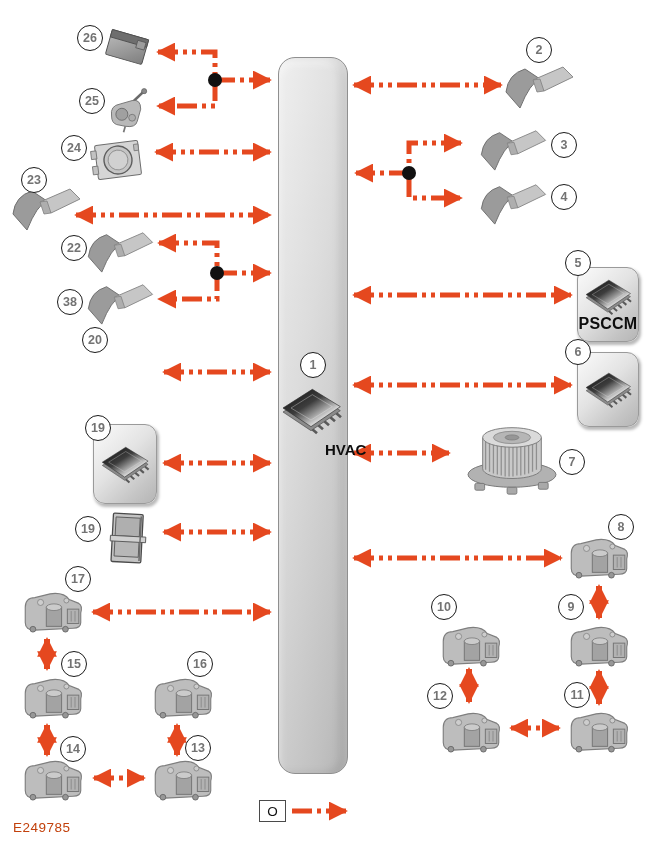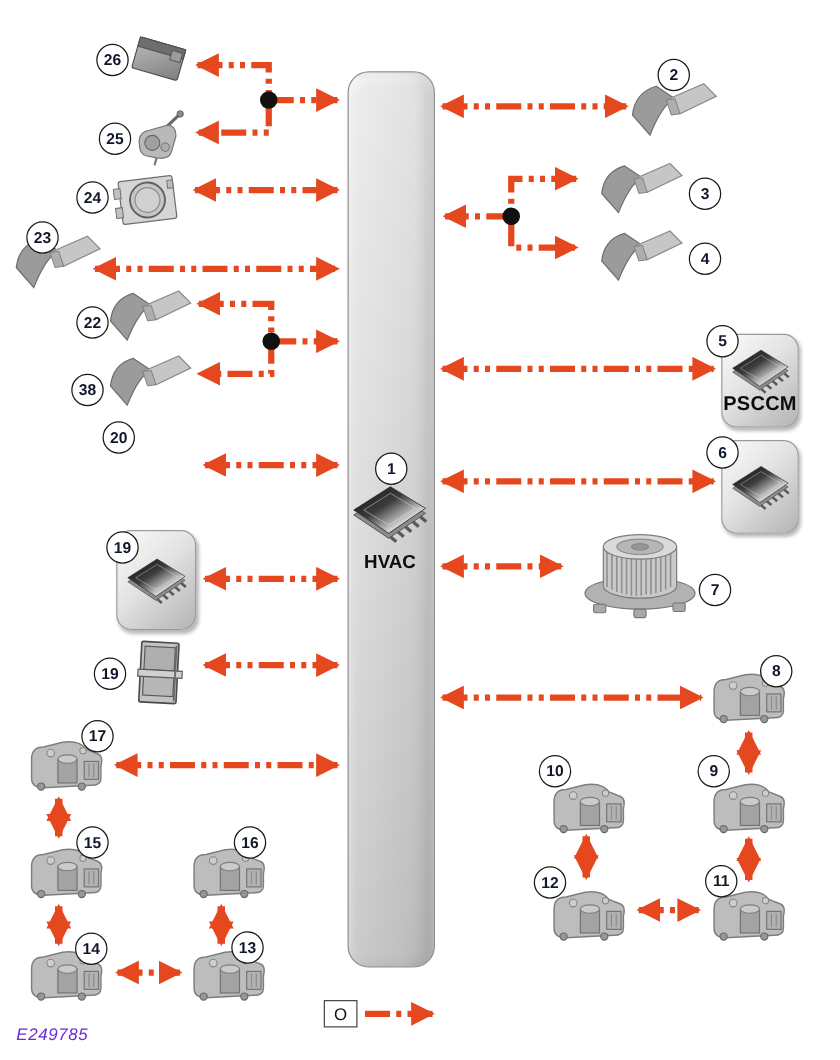--- a/index.html
+++ b/index.html
@@ -5,32 +5,32 @@
   html,body{margin:0;padding:0;background:#fff;}
   .stage{position:relative;width:672px;height:848px;background:#ffffff;
          font-family:"Liberation Sans", sans-serif;overflow:hidden;}
   .bus{position:absolute;left:278px;top:57px;width:68px;height:715px;
        border-radius:17px;border:1px solid #8f8f8f;z-index:1;
        background:linear-gradient(100deg,#efefef 0%,#dcdcdc 40%,#c0c0c0 85%,#b3b3b3 100%);
        box-shadow:inset -7px 0 9px rgba(0,0,0,0.10), inset 0 6px 8px rgba(255,255,255,0.5);}
   #arrows{position:absolute;left:0;top:0;z-index:3;}
   .badge{position:absolute;width:26px;height:26px;border-radius:50%;background:#fff;
          border:1.4px solid #1a1a1a;display:flex;align-items:center;justify-content:center;
-         font-weight:bold;font-size:12.5px;color:#0f172a;z-index:6;box-sizing:border-box;margin-top:10px;}
+         font-weight:bold;font-size:12.5px;color:#737373;z-index:6;box-sizing:border-box;}
   .icon{position:absolute;z-index:2;}
   .module-box{position:absolute;border-radius:12px;border:1px solid #9a9a9a;z-index:2;
          background:linear-gradient(135deg,#fbfbfb 0%,#e3e3e3 45%,#c4c4c4 80%,#b5b5b5 100%);
          box-shadow:1.5px 2.5px 3px rgba(0,0,0,0.28);
          display:flex;flex-direction:column;align-items:center;justify-content:center;}
   .module-box .chip{width:86%;flex:0 0 auto;}
   .module-label{font-weight:bold;font-size:16px;color:#0d0d0d;margin-top:-2px;letter-spacing:0.2px;}
-  .hub-label{position:absolute;left:278px;top:441px;width:68px;text-align:center;
-         font-weight:bold;font-size:15px;color:#0d0d0d;z-index:4;}
-  .figure-id{position:absolute;left:13px;top:820px;font-size:13.5px;color:#6d28d9;
-         letter-spacing:0.5px;z-index:4;font-style:italic;}
+  .hub-label{position:absolute;left:278px;top:441px;width:68px;
+         font-weight:bold;font-size:15px;color:#0d0d0d;z-index:4;padding-left:47px;}
+  .figure-id{position:absolute;left:13px;top:820px;font-size:13.5px;color:#c2410c;
+         letter-spacing:0.5px;z-index:4;}
   .legend-box{position:absolute;left:259px;top:800px;width:27px;height:22px;border:1px solid #4a4a4a;
          background:#fff;display:flex;align-items:center;justify-content:center;
          font-size:13.5px;color:#111;z-index:4;box-sizing:border-box;}
   .defs-holder{position:absolute;width:0;height:0;overflow:hidden;}
 </style>
 </head>
 <body>
 
 <div class="stage">
 

